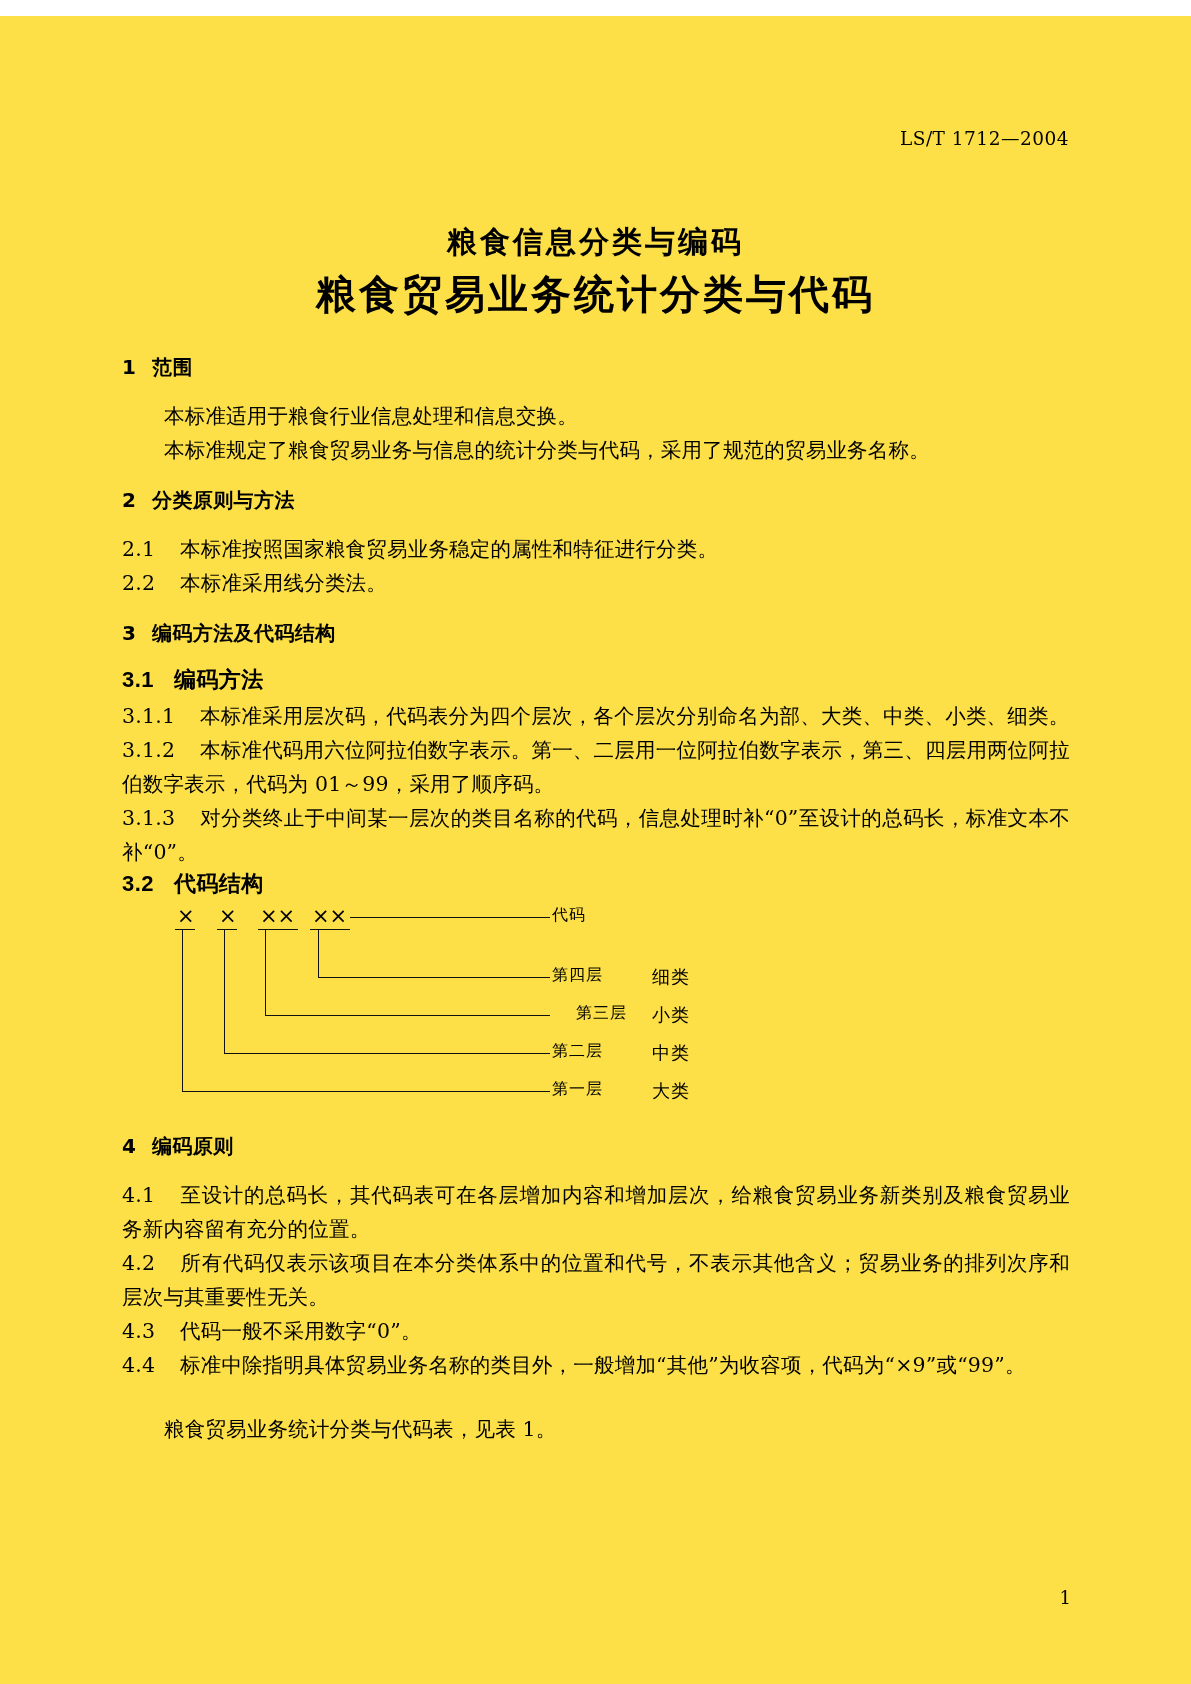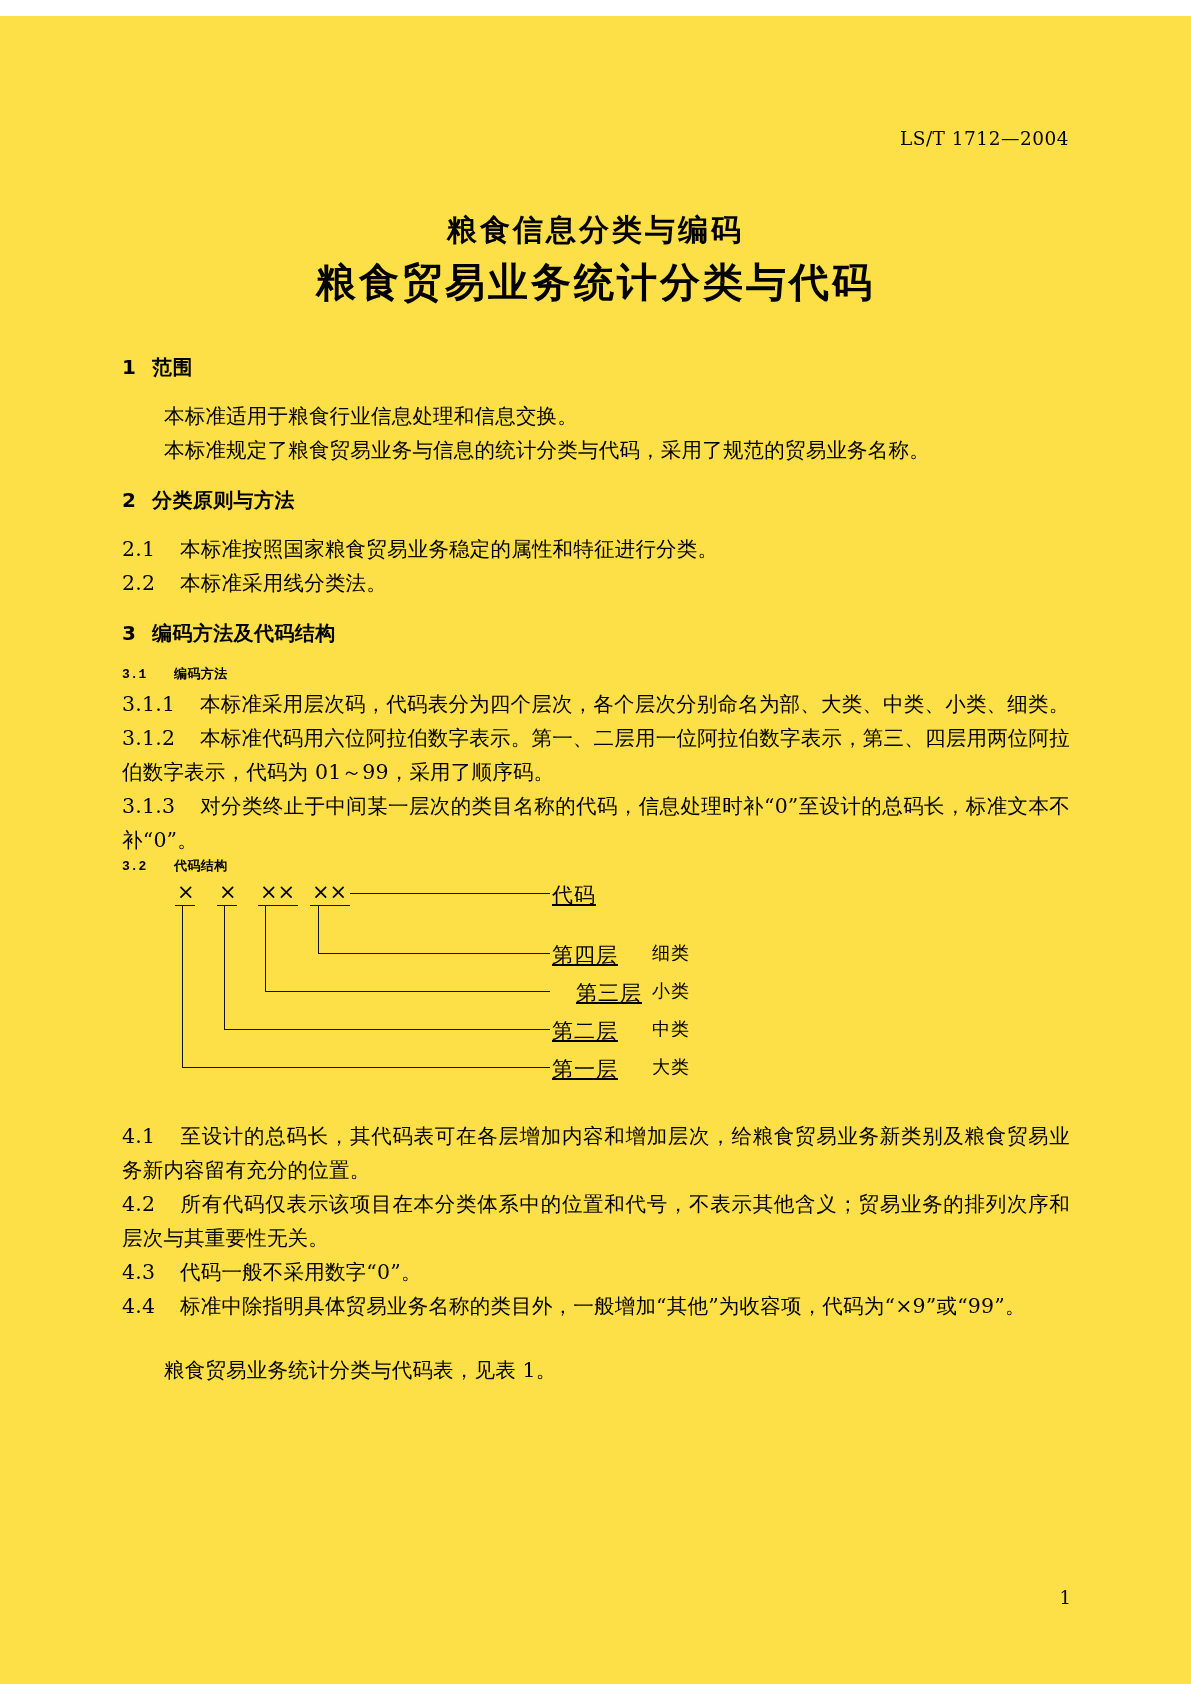--- a/index.html
+++ b/index.html
@@ -27,21 +27,21 @@
     right: 122px;
     font-family: "DejaVu Serif", "Liberation Serif", serif;
     font-size: 18.5px;
     letter-spacing: 0.5px;
     white-space: nowrap;
   }
 
   
   .doc-title-block {
     position: absolute;
-    top: 191px;
+    top: 203px;
     left: 0;
     width: 1191px;
     text-align: center;
   }
   .doc-title-1 {
     font-family: "DejaVu Sans", "Liberation Sans", sans-serif;
     font-size: 30px;
     font-weight: bold;
     letter-spacing: 3px;
     line-height: 46px;
@@ -69,22 +69,22 @@
     font-weight: bold;
     margin: 0 0 8px 0;
     letter-spacing: 0.4px;
   }
   .h1 .num {
     font-weight: bold;
     display: inline-block;
     min-width: 30px;
   }
   .h2 {
-    font-family: Liberation Mono, monospace;
-    font-size: 13px;
+    font-family: Liberation Sans, sans-serif;
+    font-size: 22px;
     font-weight: bold;
     margin: 0 0 4px 0;
     letter-spacing: 0.4px;
   }
   .h2 .num {
     display: inline-block;
     min-width: 52px;
   }
 
   .para {
@@ -142,24 +142,23 @@
     width: 0;
     border-left: 1.3px solid #111;
   }
   .diagram .hline {
     position: absolute;
     height: 0;
     border-top: 1.3px solid #111;
   }
   .diagram .lbl-layer {
     position: absolute;
-    font-size: 21px;
+    font-size: 16px;
     white-space: nowrap;
     letter-spacing: 1px;
-    text-decoration: underline;
   }
   .diagram .lbl-name {
     position: absolute;
     font-size: 18px;
     white-space: nowrap;
     letter-spacing: 1px;
   }
 
   
   .page-number {
@@ -257,20 +256,23 @@
       <div class="lbl-name" style="left:530px; top:136px;">中类</div>
 
       <div class="vline" style="left:60px; top:24px; height:162px;"></div>
       <div class="hline" style="left:60px; top:186px; width:368px;"></div>
       <div class="lbl-layer" style="left:430px; top:174px;">第一层</div>
       <div class="lbl-name" style="left:530px; top:174px;">大类</div>
     </div>
 
     <div class="gap-s"></div>
 
+    <div class="h1">
+      <span class="num">4</span><span>编码原则</span>
+    </div>
     <div class="gap-s"></div>
     <p class="numpara">
       <span class="lbl">4.1</span><span>至设计的总码长，其代码表可在各层增加内容和增加层次，给粮食贸易业务新类别及粮食贸易业务新内容留有充分的位置。</span>
     </p>
     <p class="numpara">
       <span class="lbl">4.2</span><span>所有代码仅表示该项目在本分类体系中的位置和代号，不表示其他含义；贸易业务的排列次序和层次与其重要性无关。</span>
     </p>
     <p class="numpara">
       <span class="lbl">4.3</span><span>代码一般不采用数字“0”。</span>
     </p>

